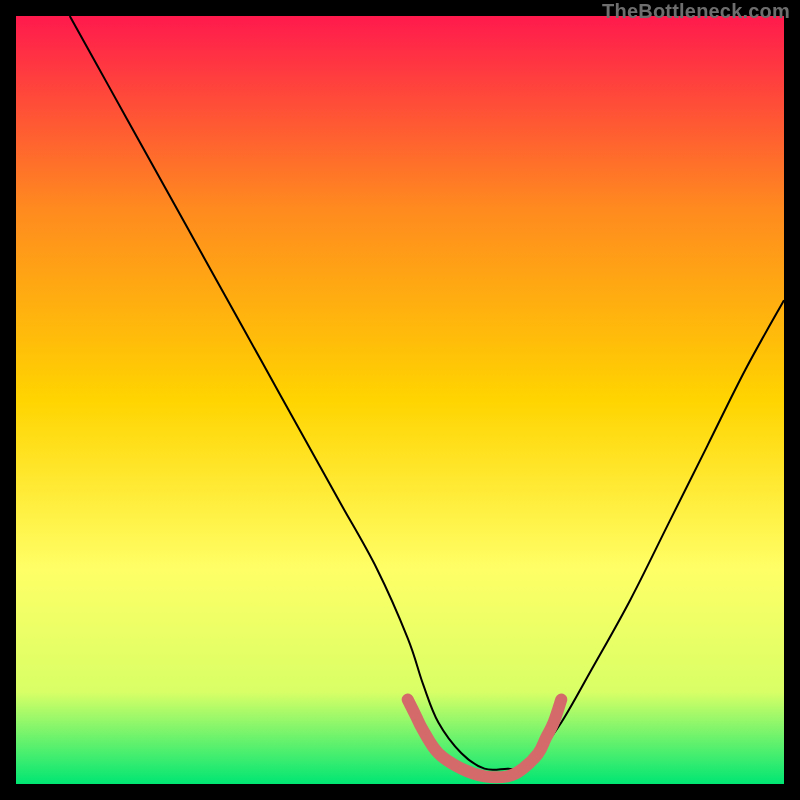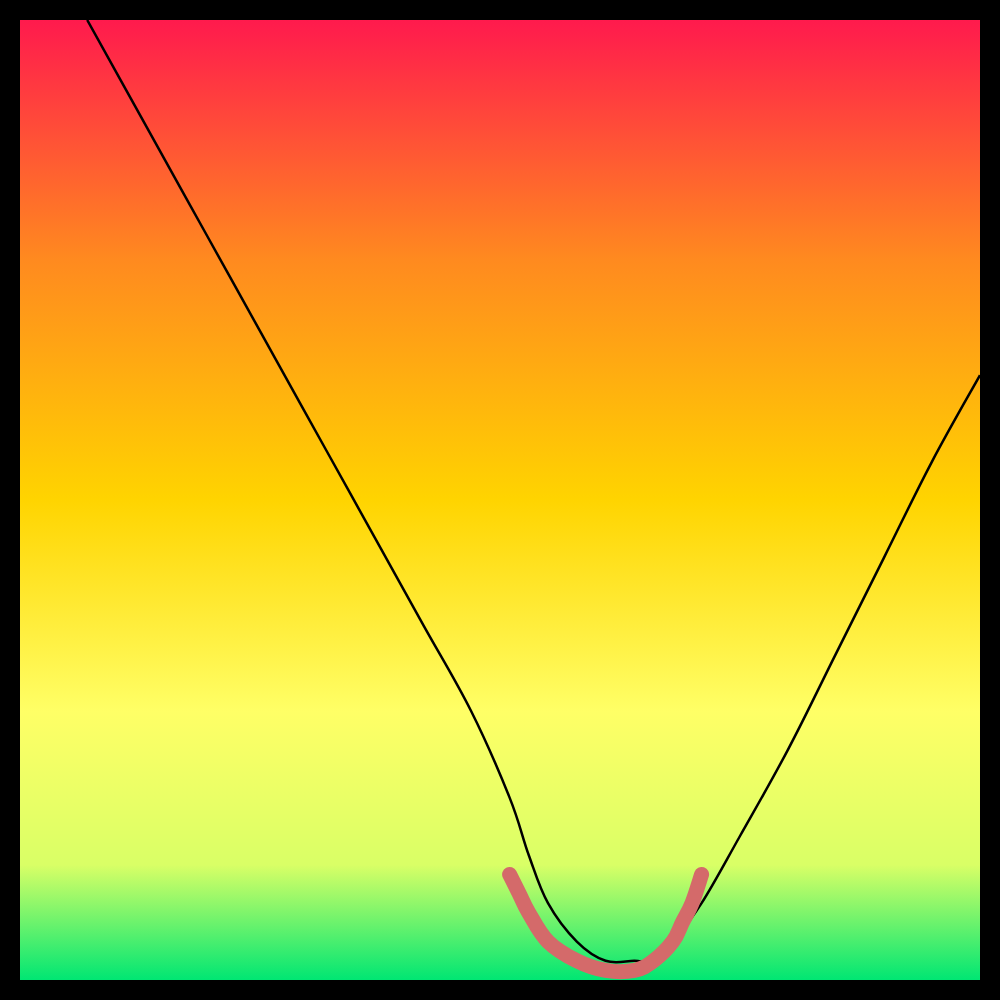--- a/index.html
+++ b/index.html
@@ -47,13 +47,14 @@
         <stop id="g2" offset="50%" stop-color="#ffd400"></stop>
         <stop id="g3" offset="72%" stop-color="#ffff66"></stop>
         <stop id="g4" offset="88%" stop-color="#d9ff66"></stop>
         <stop id="g5" offset="100%" stop-color="#00e673"></stop>
       </linearGradient>
     </defs>
     <rect x="0" y="0" width="768" height="768" fill="url(#bg)"></rect>
     <path id="curve-main" d="M53.760000000000005,0 C60.672000000000004,12.441600000000001 78.336,44.2368 92.16,69.12 C105.984,94.0032 116.736,113.3568 130.56,138.24 C144.38400000000001,163.1232 155.136,182.47680000000003 168.96,207.36 C182.78400000000002,232.2432 193.53600000000003,251.59680000000003 207.36,276.48 C221.184,301.3632 231.936,320.7168 245.76,345.59999999999997 C259.584,370.48319999999995 270.33599999999996,389.8368 284.15999999999997,414.71999999999997 C297.984,439.60319999999996 308.736,458.95680000000004 322.56,483.84000000000003 C336.384,508.7232 348.5184,528.0768 360.96,552.96 C373.4016,577.8432 383.3856,601.3439999999999 391.68,622.0799999999999 C399.9744,642.8159999999999 401.5104,652.9535999999999 407.04,668.16 C412.56960000000004,683.3664 415.48800000000006,694.1184 422.40000000000003,706.56 C429.312,719.0015999999999 437.14559999999994,728.9856 445.43999999999994,737.28 C453.73439999999994,745.5744 460.1856,749.8752 468.48,752.64 C476.7744,755.4048 484.608,752.64 491.52,752.64 C498.43199999999996,752.64 501.3504,755.4048 506.88,752.64 C512.4096,749.8752 515.328,745.5744 522.24,737.28 C529.152,728.9856 535.6032,721.7664 545.28,706.56 C554.9567999999999,691.3535999999999 563.5584,674.9183999999999 576,652.8 C588.4416,630.6816 600.5760000000001,609.9456 614.4000000000001,583.6800000000001 C628.224,557.4144000000001 638.976,534.528 652.8,506.88 C666.6239999999999,479.23199999999997 677.3760000000001,457.728 691.2,430.08 C705.024,402.43199999999996 715.776,379.5456 729.5999999999999,353.28 C743.4239999999999,327.01439999999997 761.088,296.60159999999996 768,284.15999999999997" fill="none" stroke="#000000" stroke-width="2" stroke-linejoin="round"></path>
     <path id="curve-optimal" d="M391.68,683.52 C393.0624,686.2848 396.59520000000003,693.3504 399.36,698.88 C402.1248,704.4096 402.8928,707.328 407.04,714.24 C411.1872,721.152 415.48800000000006,730.3679999999999 422.40000000000003,737.28 C429.312,744.192 437.14559999999994,748.4928 445.43999999999994,752.64 C453.73439999999994,756.7872 460.1856,758.9376000000001 468.48,760.32 C476.7744,761.7024 484.608,761.7024 491.52,760.32 C498.43199999999996,758.9376000000001 501.3504,756.7872 506.88,752.64 C512.4096,748.4928 518.0928,742.8095999999999 522.24,737.28 C526.3872,731.7504 527.1551999999999,727.4495999999999 529.92,721.92 C532.6848,716.3904 534.8351999999999,713.472 537.5999999999999,706.56 C540.3648,699.6479999999999 543.8976,687.6672 545.28,683.52" fill="none" stroke="#d46a6a" stroke-width="12" stroke-linecap="round" stroke-linejoin="round"></path>
   </svg>
+  <div class="watermark">TheBottleneck.com</div>
 </div>
 
 </body></html>

